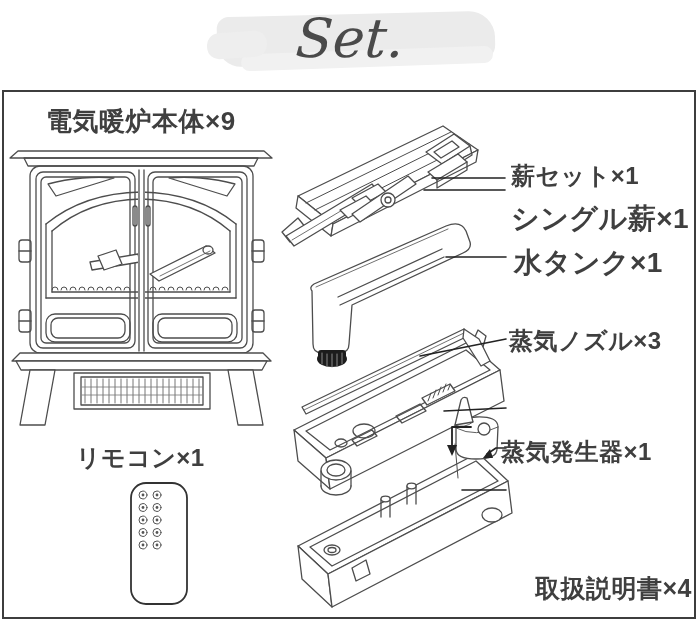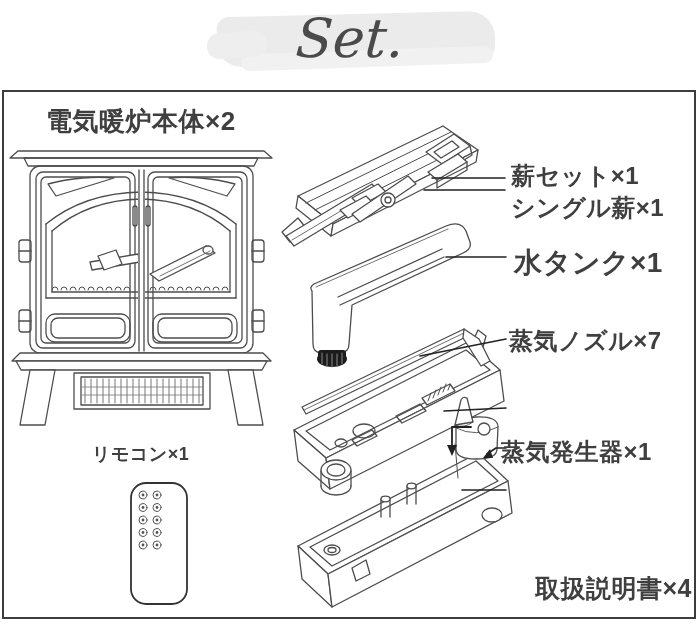--- a/index.html
+++ b/index.html
@@ -200,21 +200,21 @@
       <path d="M424,190 L505,190"></path>
       <path d="M446,257 L506,257"></path>
       <path d="M420,356 L506,339"></path>
       <path d="M444,411 L506,408"></path>
       <path d="M506,448 L496,448 L487,454"></path>
       <polygon points="490,449 493,458 483,458" fill="#222" stroke="none"></polygon>
       <path d="M462,490 L506,490"></path>
     </g>
   </svg>
 
-  <div class="lbl" style="left:46px;top:104px;font-size:26px">電気暖炉本体×2</div>
-  <div class="lbl" style="left:92px;top:442px;font-size:18px">リモコン×1</div>
+  <div class="lbl" style="left:46px;top:104px;font-size:26px">電気暖炉本体×9</div>
+  <div class="lbl" style="left:76px;top:442px;font-size:24px">リモコン×1</div>
   <div class="lbl" style="left:511px;top:160px;font-size:24px">薪セット×1</div>
-  <div class="lbl" style="left:511px;top:192px;font-size:24px">シングル薪×1</div>
+  <div class="lbl" style="left:511px;top:200px;font-size:28px">シングル薪×1</div>
   <div class="lbl" style="left:514px;top:244px;font-size:28px">水タンク×1</div>
-  <div class="lbl" style="left:509px;top:325px;font-size:24px">蒸気ノズル×7</div>
+  <div class="lbl" style="left:509px;top:325px;font-size:24px">蒸気ノズル×3</div>
   <div class="lbl" style="left:501px;top:436px;font-size:24px">蒸気発生器×1</div>
   <div class="lbl" style="right:8px;top:572px;font-size:25px">取扱説明書×4</div>
 </div>
 
 </body></html>

